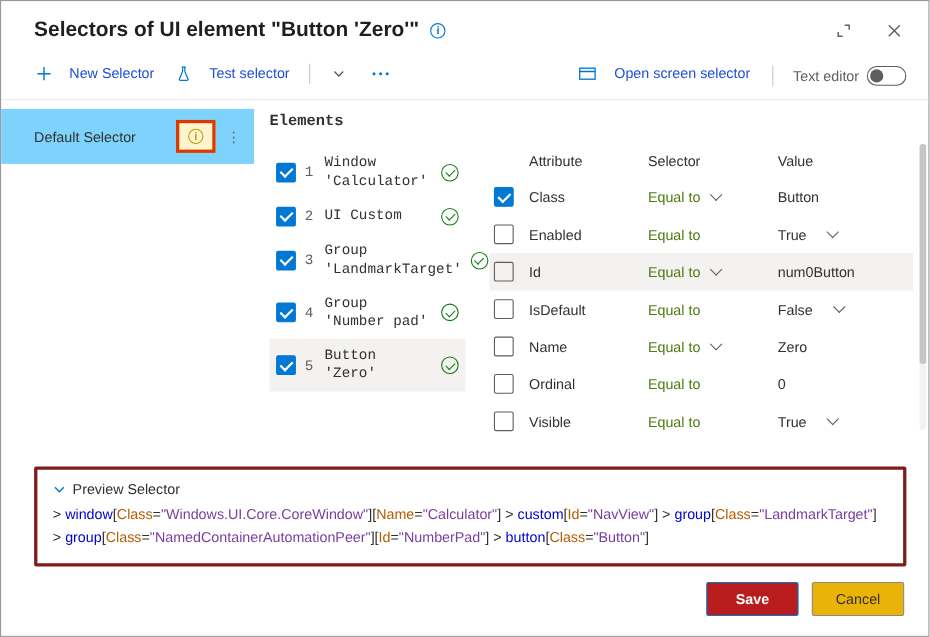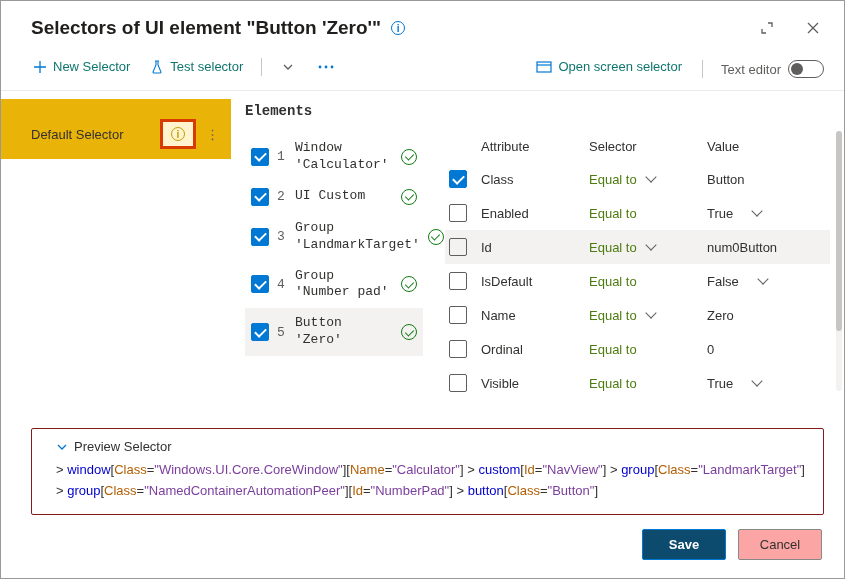--- a/index.html
+++ b/index.html
@@ -62,24 +62,24 @@
   .toolbar {
     display: flex;
     align-items: center;
     padding: 8px 20px 12px 30px;
     gap: 16px;
     border-bottom: 1px solid #edebe9;
   }
   .tool-btn {
     display: flex;
     align-items: center;
-    gap: 6px;
+    gap: 16px;
     background: none;
     border: none;
-    color: #0f766e;
+    color: #1d4ed8;
     cursor: pointer;
     font-size: 13px;
     padding: 4px 2px;
   }
   .tool-btn .icon { color: #0078d4; }
   .vsep { width:1px; height:18px; background:#c8c6c4; }
   .toolbar-right {
     margin-left: auto;
     display: flex;
     align-items: flex-end;
@@ -110,22 +110,22 @@
     display: flex;
     overflow: hidden;
   }
   .sidebar {
     width: 230px;
     padding-top: 8px;
   }
   .selector-item {
     display: flex;
     align-items: center;
-    padding: 20px 8px 10px 30px;
-    background: #eab308;
+    padding: 10px 8px 10px 30px;
+    background: #7dd3fc;
     font-size: 13px;
   }
   .selector-item .flag {
     margin-left: auto;
     width: 36px; height: 30px;
     border: 3px solid #d83b01;
     background: #fff4ce;
     display: flex;
     align-items: center;
     justify-content: center;
@@ -234,23 +234,23 @@
     background: #f3f2f1;
     border-radius: 3px;
   }
   .scrollbar-thumb {
     width:6px; height:200px;
     background:#c8c6c4;
     border-radius:3px;
   }
   .preview {
     margin: 6px 20px 0 30px;
-    border: 1px solid #7f1d1d;
+    border: 3px solid #7f1d1d;
     border-radius: 2px;
-    padding: 10px 14px 12px 24px;
+    padding: 10px 14px 12px 14px;
     font-size: 13px;
   }
   .preview-head {
     display:flex; align-items:center; gap:6px;
     color:#323130;
     margin-bottom:6px;
     cursor:pointer;
   }
   .preview-body { line-height:1.6; font-family: "Segoe UI", sans-serif; }
   .tk-punc { color:#323130; }
@@ -264,27 +264,27 @@
     padding: 14px 22px 18px 0;
   }
   .btn {
     min-width: 84px;
     padding: 7px 18px;
     font-size: 13px;
     border-radius: 2px;
     cursor: pointer;
   }
   .btn-primary {
-    background:#0c4a6e;
+    background:#b91c1c;
     border:1px solid #0078d4;
     color:#fff;
     font-weight:600;
   }
   .btn-secondary {
-    background:#fca5a5;
+    background:#eab308;
     border:1px solid #8a8886;
     color:#323130;
   }
   svg { display:block; }
 </style>
 </head>
 <body>
 
 <div class="dialog">
 

